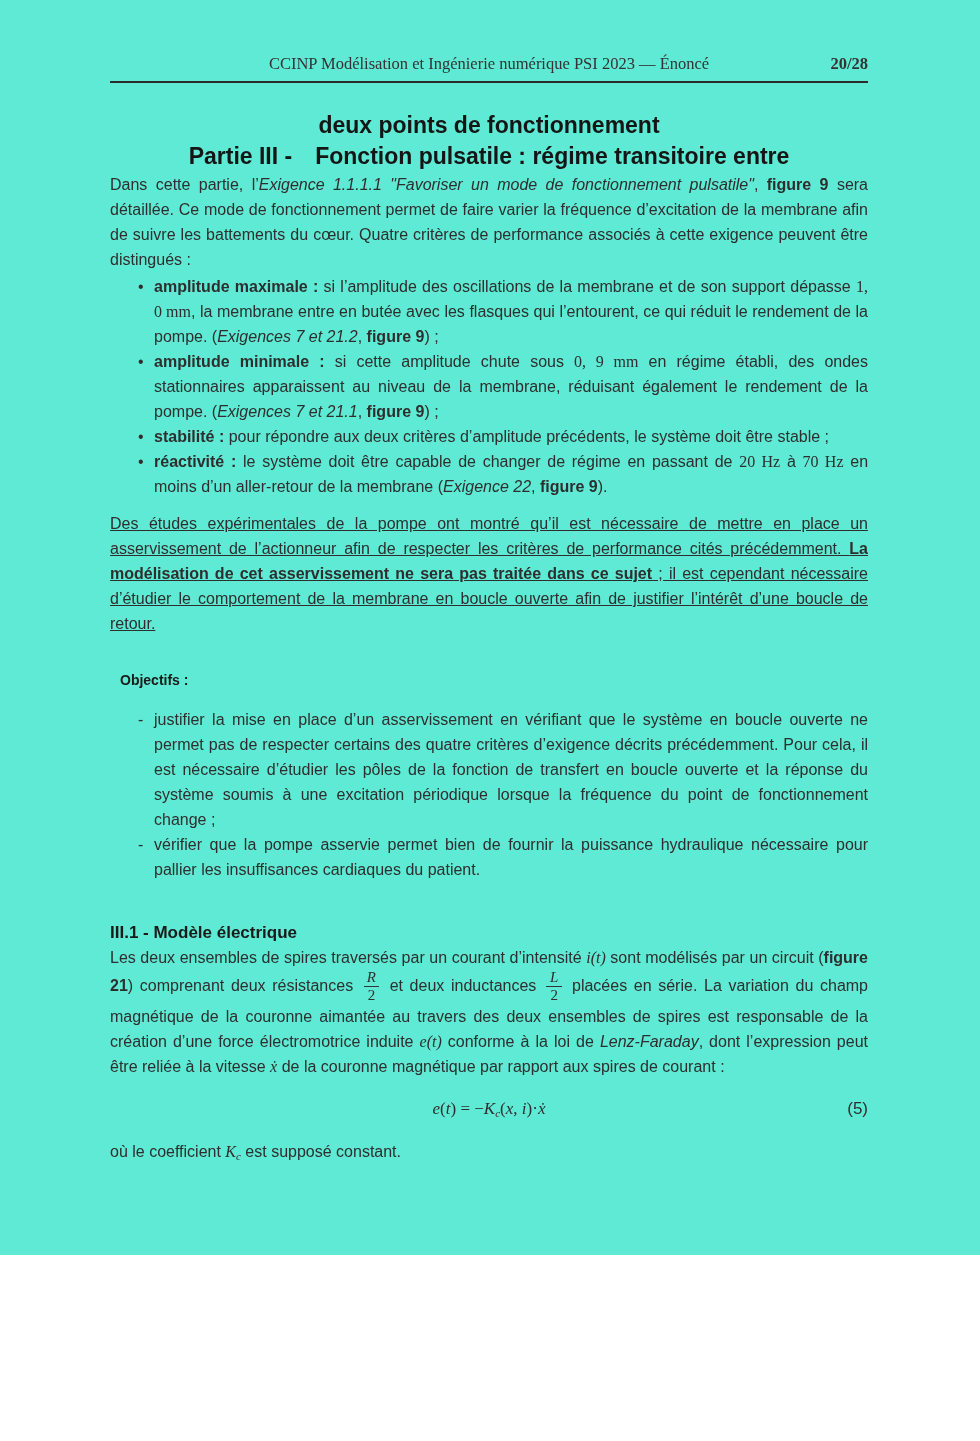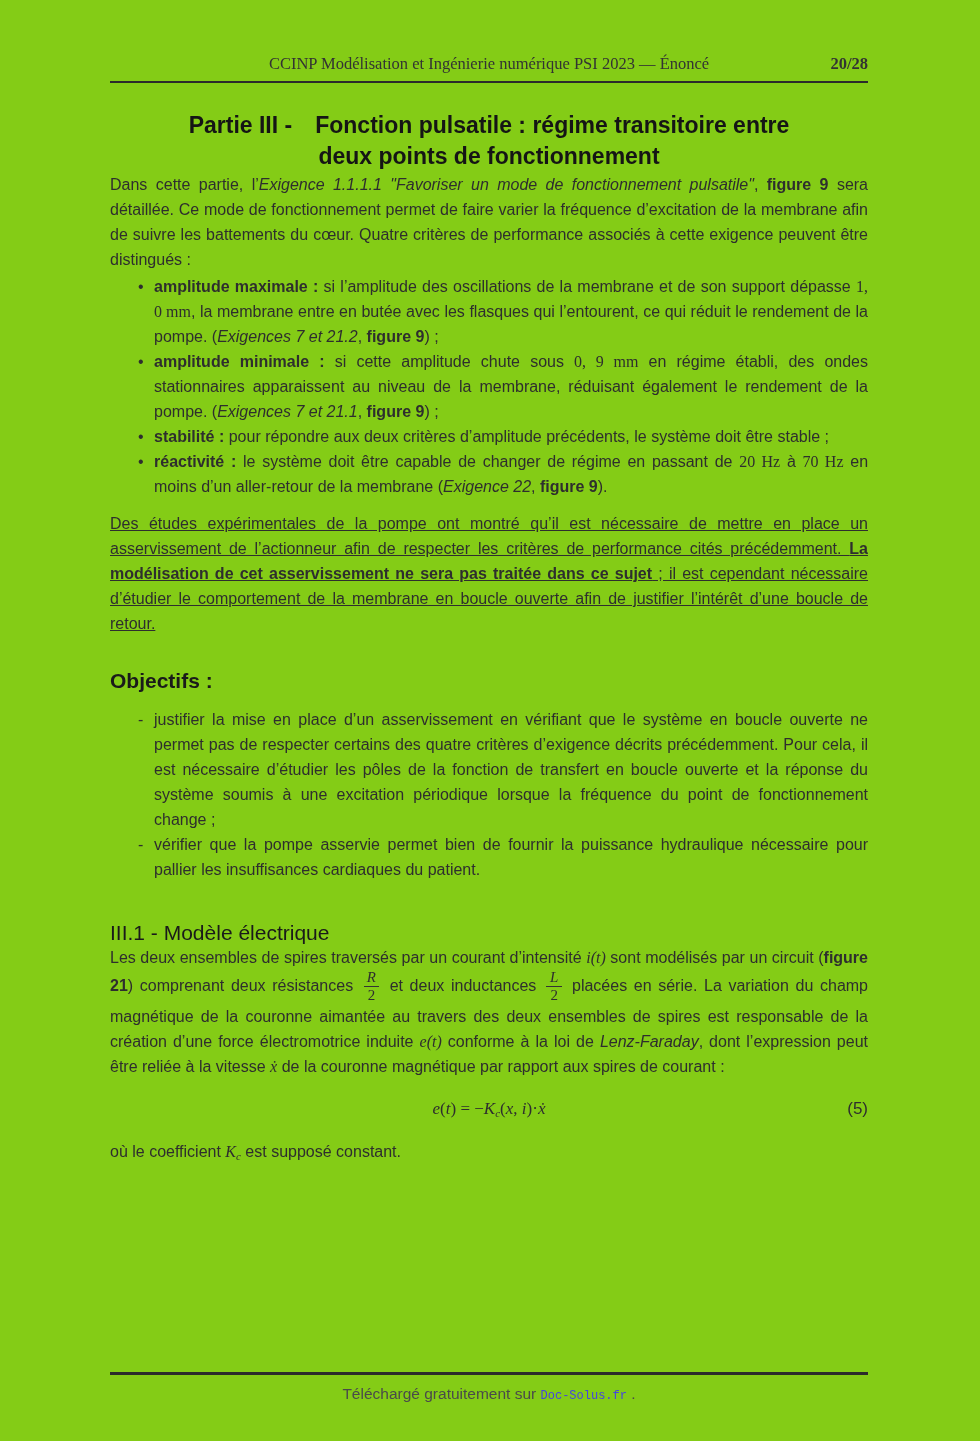--- a/index.html
+++ b/index.html
@@ -1,20 +1,20 @@
 <!DOCTYPE html>
 <html><head>
 <meta charset="utf-8">
 <style>
   html, body { margin: 0; padding: 0; background: #ffffff; }
   .page {
     position: relative;
     width: 980px;
-    height: 1441px;
-    background: #84cc16;
+    height: 1255px;
+    background: #5eead4;
     box-sizing: border-box;
     padding: 0 112px 0 110px;
     overflow: hidden;
     color: #2e2e2e;
     font-family: "Liberation Sans", sans-serif;
     font-size: 16px;
     line-height: 25px;
   }
   
   .header {
@@ -51,29 +51,29 @@
   .para-model { }
   .blist, .dlist { margin: 2px 0 0 0; padding: 0; list-style: none; }
   .dlist { margin-top: 14px; }
   .blist li, .dlist li {
     position: relative;
     padding-left: 44px;
     text-align: justify;
   }
   .marker { position: absolute; left: 28px; }
   .objectifs {
-    margin: 32px 0 0 0;
-    font-size: 21px;
+    margin: 32px 0 0 10px;
+    font-size: 14px;
     font-weight: bold;
     color: #1a1a1a;
   }
   .sec-heading {
     margin: 38px 0 0 0;
-    font-size: 21px;
-    font-weight: normal;
+    font-size: 17px;
+    font-weight: bold;
     color: #1a1a1a;
   }
   
   .st-b  { font-weight: bold; }
   .st-i  { font-style: italic; }
   .st-m  { font-family: "Liberation Serif", serif; }
   .st-mi { font-family: "Liberation Serif", serif; font-style: italic; }
   .st-msub {
     font-family: "Liberation Serif", serif;
     font-style: italic;
@@ -128,22 +128,22 @@
 
 <div class="page">
 
   <div class="header">
     <span>CCINP Modélisation et Ingénierie numérique PSI 2023 — Énoncé</span>
     <span class="page-number">20/28</span>
   </div>
   <div class="rule header-rule"></div>
 
   <h1 class="doc-title">
+    <span>deux points de fonctionnement</span>
     <span>Partie III - Fonction pulsatile : régime transitoire entre</span>
-    <span>deux points de fonctionnement</span>
   </h1>
 
   <p class="para para-intro">Dans cette partie, l’<span class="st-i">Exigence 1.1.1.1 "Favoriser un mode de fonctionnement pulsatile"</span>, <span class="st-b">figure 9</span> sera détaillée. Ce mode de fonctionnement permet de faire varier la fréquence d’excitation de la membrane afin de suivre les battements du cœur. Quatre critères de performance associés à cette exigence peuvent être distingués&nbsp;:</p>
 
   <ul class="blist">
     <li>
       <span class="marker">•</span>
       <span><span class="st-b">amplitude maximale&nbsp;: </span>si l’amplitude des oscillations de la membrane et de son support dépasse <span class="st-m">1, 0 mm</span>, la membrane entre en butée avec les flasques qui l’entourent, ce qui réduit le rendement de la pompe. (<span class="st-i">Exigences 7 et 21.2</span>, <span class="st-b">figure 9</span>)&nbsp;;</span>
     </li>
     <li>

